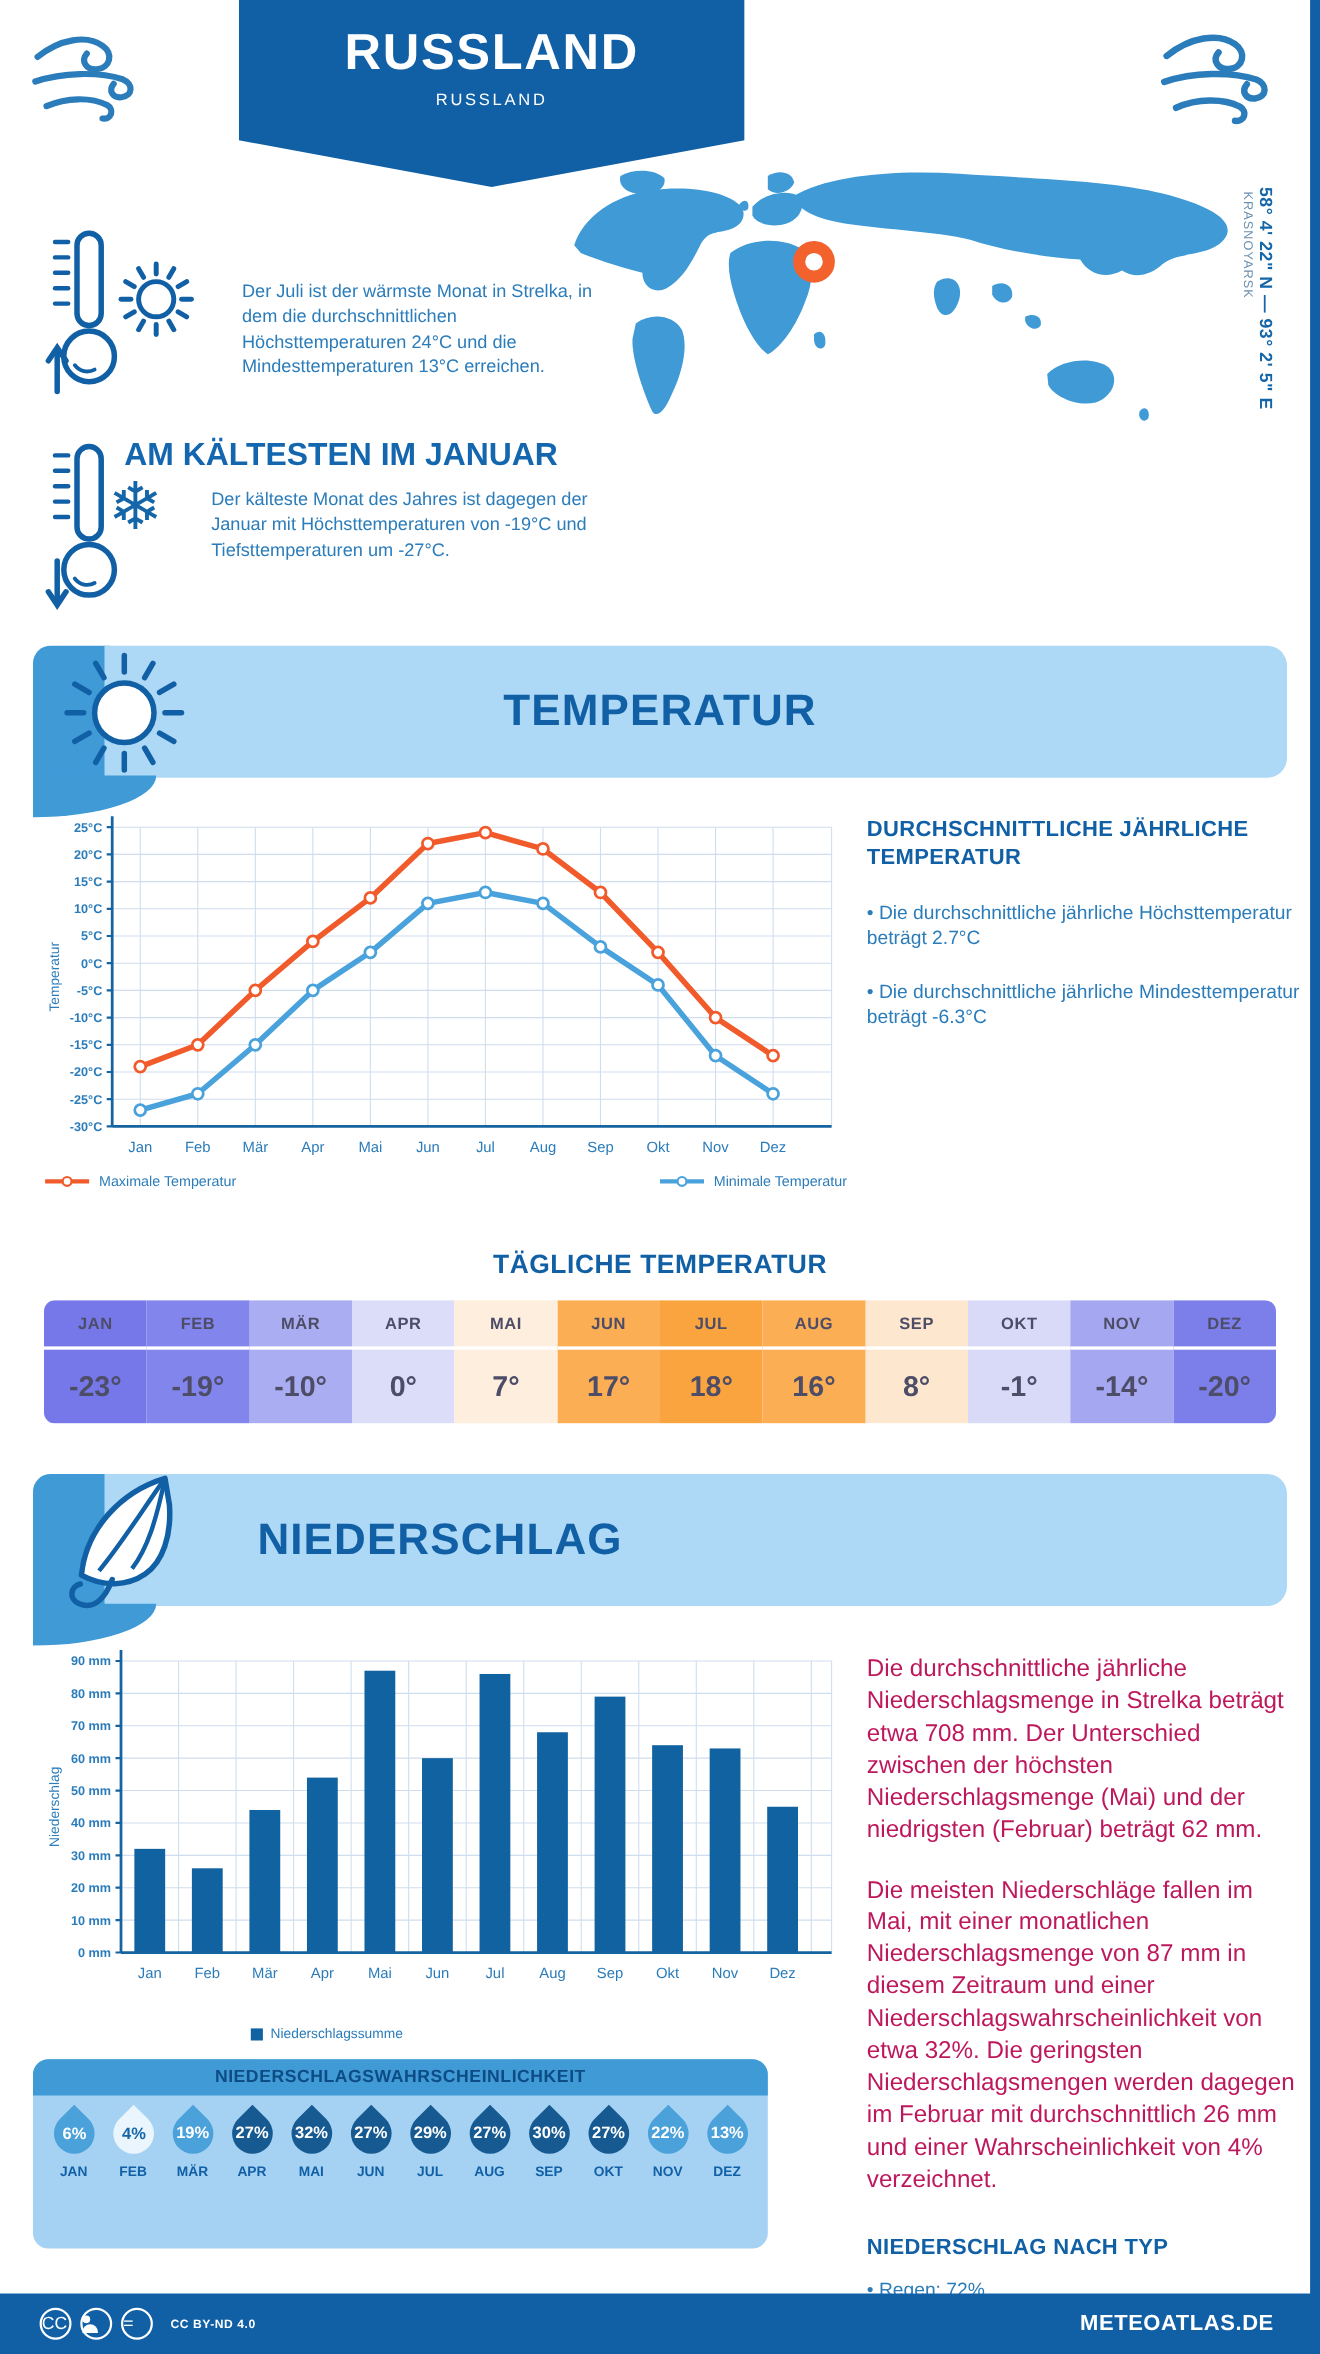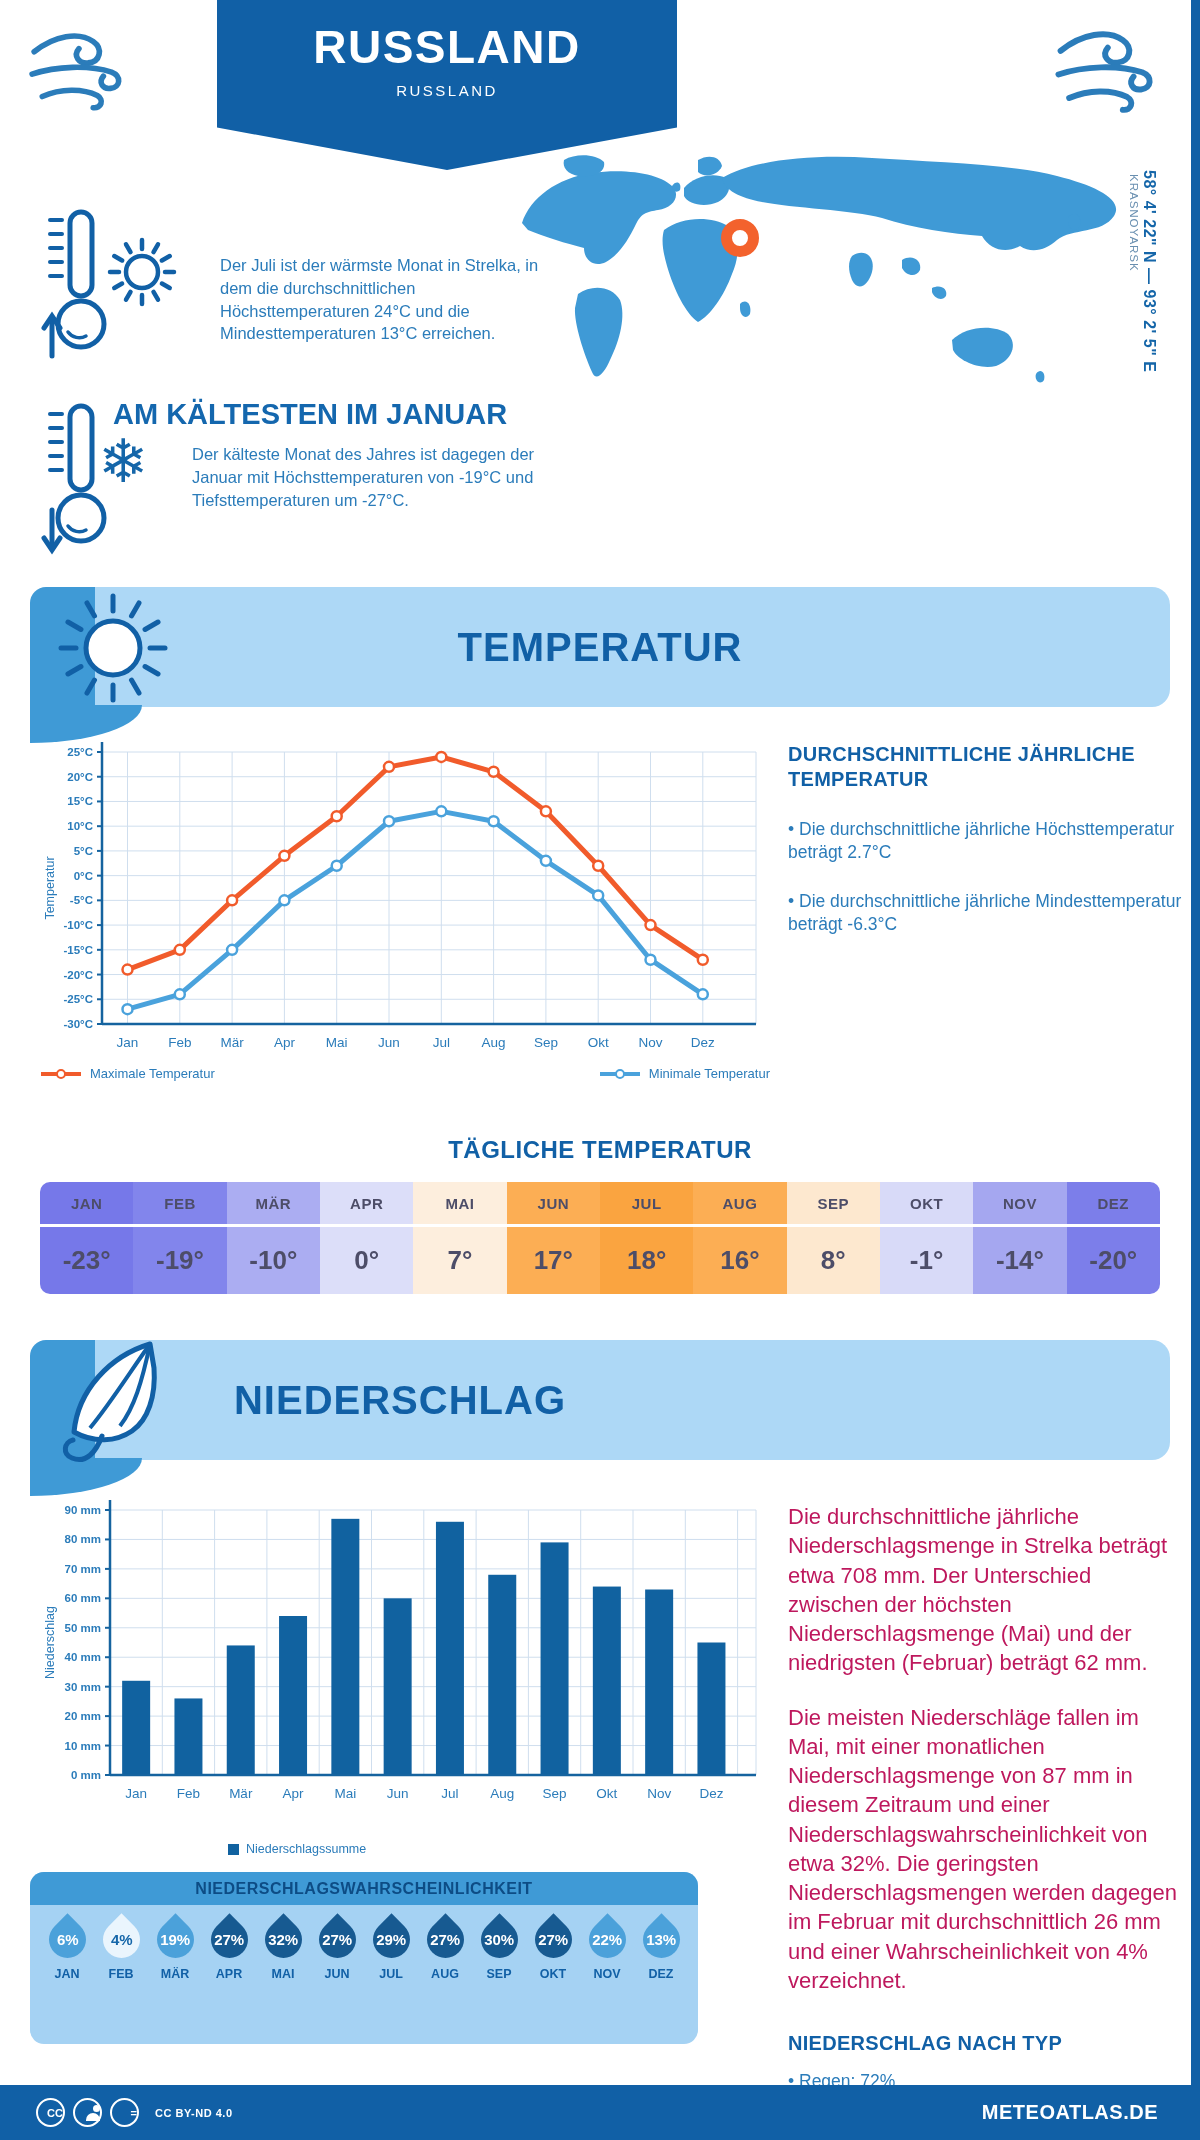--- a/index.html
+++ b/index.html
@@ -95,21 +95,21 @@
   .drop span{transform:rotate(-45deg);font-size:15px;font-weight:bold;color:#fff;}
   .tone-dark{background:#175a91;} .tone-mid{background:#4ba1da;} .tone-faint{background:#eaf5fd;}
   .tone-faint span{color:#1566a9;}
   .drop-month{font-size:12.5px;font-weight:bold;color:#1160a6;}
 
   
   .footer{position:absolute;left:0;top:2085px;width:1200px;height:55px;background:#1160a6;
     display:flex;align-items:center;color:#fff;}
   .cc-icons{display:flex;gap:8px;margin-left:36px;}
   .cc-circle{width:29px;height:29px;box-sizing:border-box;border:2.5px solid #fff;border-radius:50%;
-    display:flex;flex-direction:column;align-items:flex-end;justify-content:center;font-size:11px;font-weight:bold;}
+    display:flex;flex-direction:column;align-items:flex-start;justify-content:center;font-size:16px;font-weight:normal;}
   .p-head{width:7px;height:7px;background:#fff;border-radius:50%;margin-bottom:1px;}
   .p-body{width:14px;height:8px;background:#fff;border-radius:7px 7px 0 0;}
   .cc-text{margin-left:16px;font-size:11px;font-weight:bold;letter-spacing:.5px;}
   .site{margin-left:auto;margin-right:42px;font-size:20px;font-weight:bold;letter-spacing:.5px;}
 </style>
 </head>
 <body>
 
 <div class="page">
   <div class="right-strip"></div>

